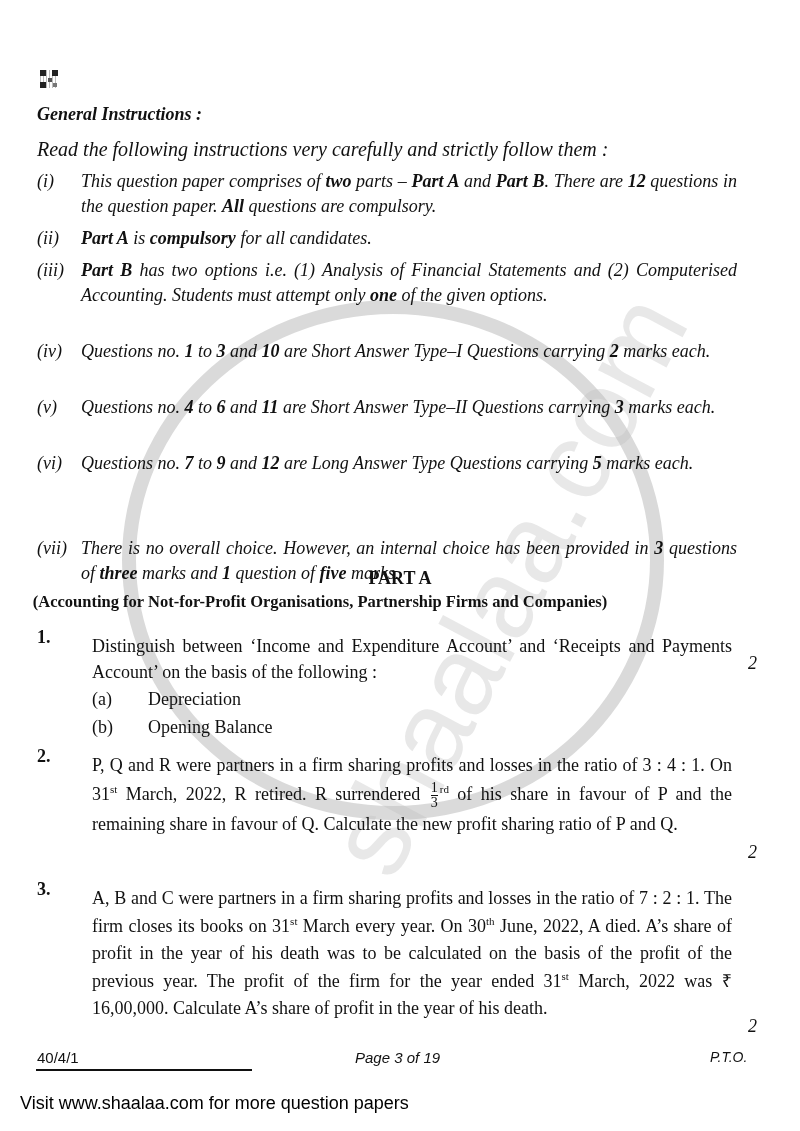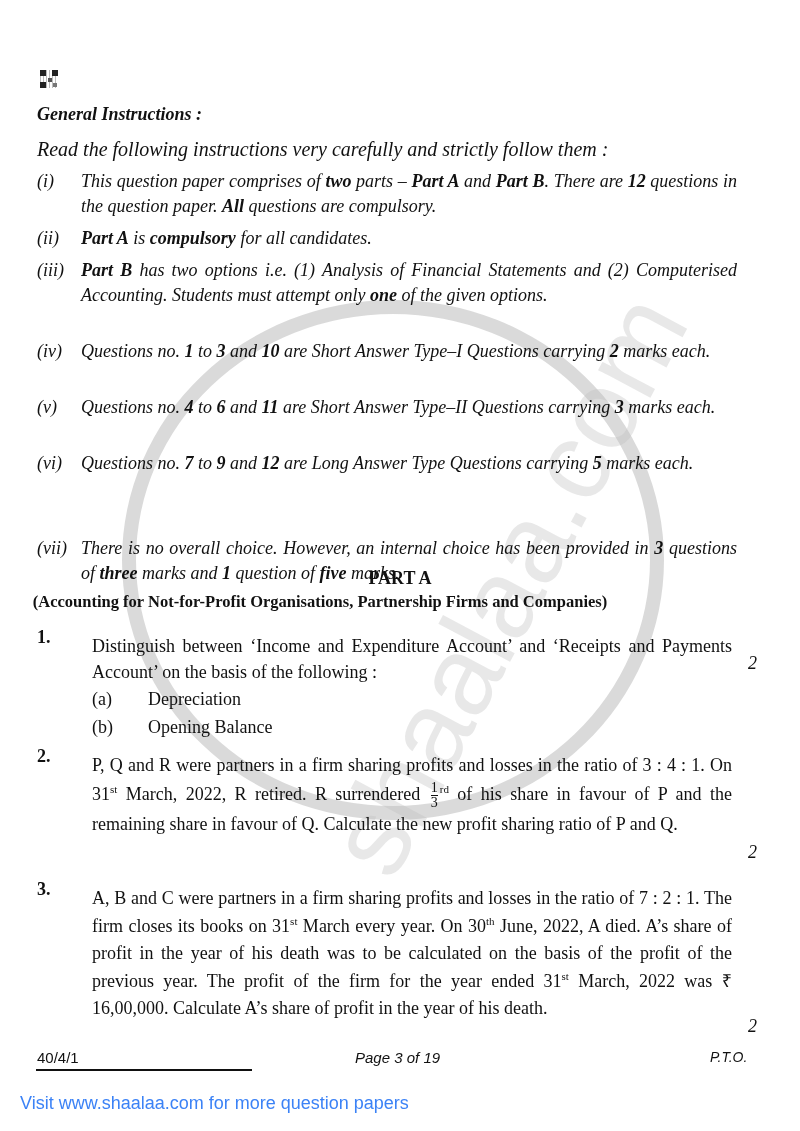--- a/index.html
+++ b/index.html
@@ -31,21 +31,21 @@
   .sub { display: flex; margin-left: 55px; line-height: 28px; }
   .sub .sl { width: 56px; }
   sup { font-size: 11px; line-height: 0; }
   .frac { display: inline-block; vertical-align: middle; text-align: center; font-size: 14px; line-height: 14px; margin: 0 2px; }
   .frac span { display: block; }
   .frac .bar { border-top: 1px solid #111; }
   .footer-code { position: absolute; left: 37px; top: 1049px; font-family: "Liberation Sans", sans-serif; font-size: 15px; }
   .footer-line { position: absolute; left: 36px; top: 1069px; width: 216px; border-top: 2px solid #111; }
   .footer-page { position: absolute; left: 355px; top: 1049px; font-family: "Liberation Sans", sans-serif; font-style: italic; font-size: 15px; }
   .footer-pto { position: absolute; left: 710px; top: 1049px; font-family: "Liberation Sans", sans-serif; font-style: italic; font-size: 14px; }
-  .visit { position: absolute; left: 20px; top: 1093px; font-family: "Liberation Sans", sans-serif; font-size: 18px; color: #3b82f6; }
+  .visit { position: absolute; left: 20px; top: 1093px; font-family: "Liberation Sans", sans-serif; font-size: 18px; color: #000000; }
 </style>
 </head>
 <body>
 
 <div class="page">
 
   <div class="watermark"></div>
   <div class="wm-text">shaalaa.com</div>
 
   <div class="qr"></div>

